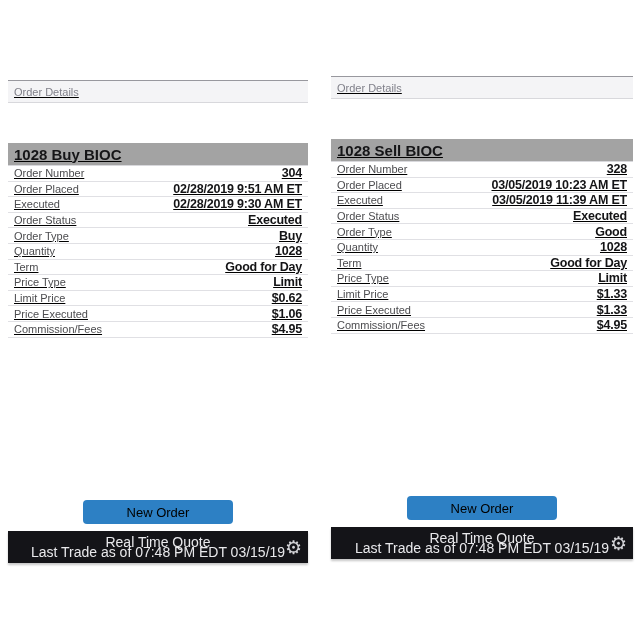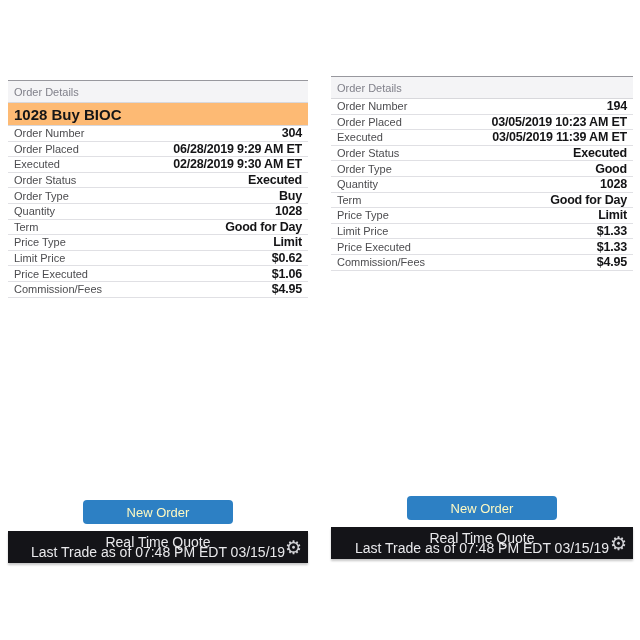--- a/index.html
+++ b/index.html
@@ -1,46 +1,46 @@
 <!DOCTYPE html>
 <html><head>
 <meta charset="utf-8">
 <style>
   * { box-sizing: border-box; margin: 0; padding: 0; }
   html, body { width: 640px; height: 640px; background: #ffffff; }
   body { font-family: "Liberation Sans", sans-serif; }
   .canvas { position: relative; width: 640px; height: 640px; background: #ffffff; overflow: hidden; }
 
-  .panel { position: absolute; width: 300px; height: 349px; background: #ffffff; }
+  .panel { position: absolute; width: 300px; height: 349px; background: #ffffff; text-decoration: underline; }
   .panel.left  { left: 8px;   top: 80px; }
   .panel.right { left: 331px; top: 76px; width: 302px; }
 
   .panel-hdr {
     height: 23px; background: #f4f4f6;
     border-top: 1px solid #98989e; border-bottom: 1px solid #d8d8dc;
     display: flex; align-items: center; padding-left: 6px;
     font-size: 11px; color: #80808a;
   }
   .panel-title {
     height: 23px; display: flex; align-items: center; padding-left: 6px;
     font-size: 15px; font-weight: bold; color: #151517;
-    border-bottom: 1px solid #d8d8dc; background: #fdba74;
+    border-bottom: 1px solid #d8d8dc; background: #a3a3a3; margin-top: 40px;
   }
   .rows { width: 100%; }
   .row {
     height: 15.6px; display: flex; align-items: center; justify-content: space-between;
     padding: 0 6px; border-bottom: 1px solid #e0e0e4; background: #fff; gap: 44px;
   }
   .row .lbl { font-size: 11px; color: #4c4c4f; white-space: nowrap; }
   .row .val { font-size: 12.5px; font-weight: bold; color: #141416; white-space: nowrap; letter-spacing: -0.2px; }
 
   .new-order {
     position: absolute; top: 420px; left: 50%; transform: translateX(-50%);
     width: 150px; height: 24px; background: #2d80c4; border: none; border-radius: 4px;
-    color: #fef9c3; font-size: 13px; font-family: inherit; cursor: pointer;
+    color: #000000; font-size: 13px; font-family: inherit; cursor: pointer;
     display: flex; align-items: center; justify-content: center;
   }
 
   .q-footer {
     position: absolute; top: 451px; left: 0; right: 0; height: 32px;
     background: #141418; display: flex; align-items: center; justify-content: center;
     box-shadow: 0 2px 2px rgba(0,0,0,0.22);
   }
   .q-text { text-align: center; color: #e9e9ec; font-size: 14px; line-height: 10.5px; }
   .gear {
@@ -58,21 +58,21 @@
       <span>Order Details</span>
     </div>
     <div class="panel-title">1028 Buy BIOC</div>
     <div class="rows">
       <div class="row">
           <span class="lbl">Order Number</span>
           <span class="val">304</span>
         </div>
       <div class="row">
           <span class="lbl">Order Placed</span>
-          <span class="val">06/28/2019 9:29 AM ET</span>
+          <span class="val">02/28/2019 9:51 AM ET</span>
         </div>
       <div class="row">
           <span class="lbl">Executed</span>
           <span class="val">02/28/2019 9:30 AM ET</span>
         </div>
       <div class="row">
           <span class="lbl">Order Status</span>
           <span class="val">Executed</span>
         </div>
       <div class="row">
@@ -111,24 +111,25 @@
         <div>Last Trade as of 07:48 PM EDT 03/15/19</div>
       </div>
       <span class="gear">⚙</span>
     </div>
   </section>
 
   <section class="panel right">
     <div class="panel-hdr">
       <span>Order Details</span>
     </div>
+    <div class="panel-title">1028 Sell BIOC</div>
     <div class="rows">
       <div class="row">
           <span class="lbl">Order Number</span>
-          <span class="val">194</span>
+          <span class="val">328</span>
         </div>
       <div class="row">
           <span class="lbl">Order Placed</span>
           <span class="val">03/05/2019 10:23 AM ET</span>
         </div>
       <div class="row">
           <span class="lbl">Executed</span>
           <span class="val">03/05/2019 11:39 AM ET</span>
         </div>
       <div class="row">

